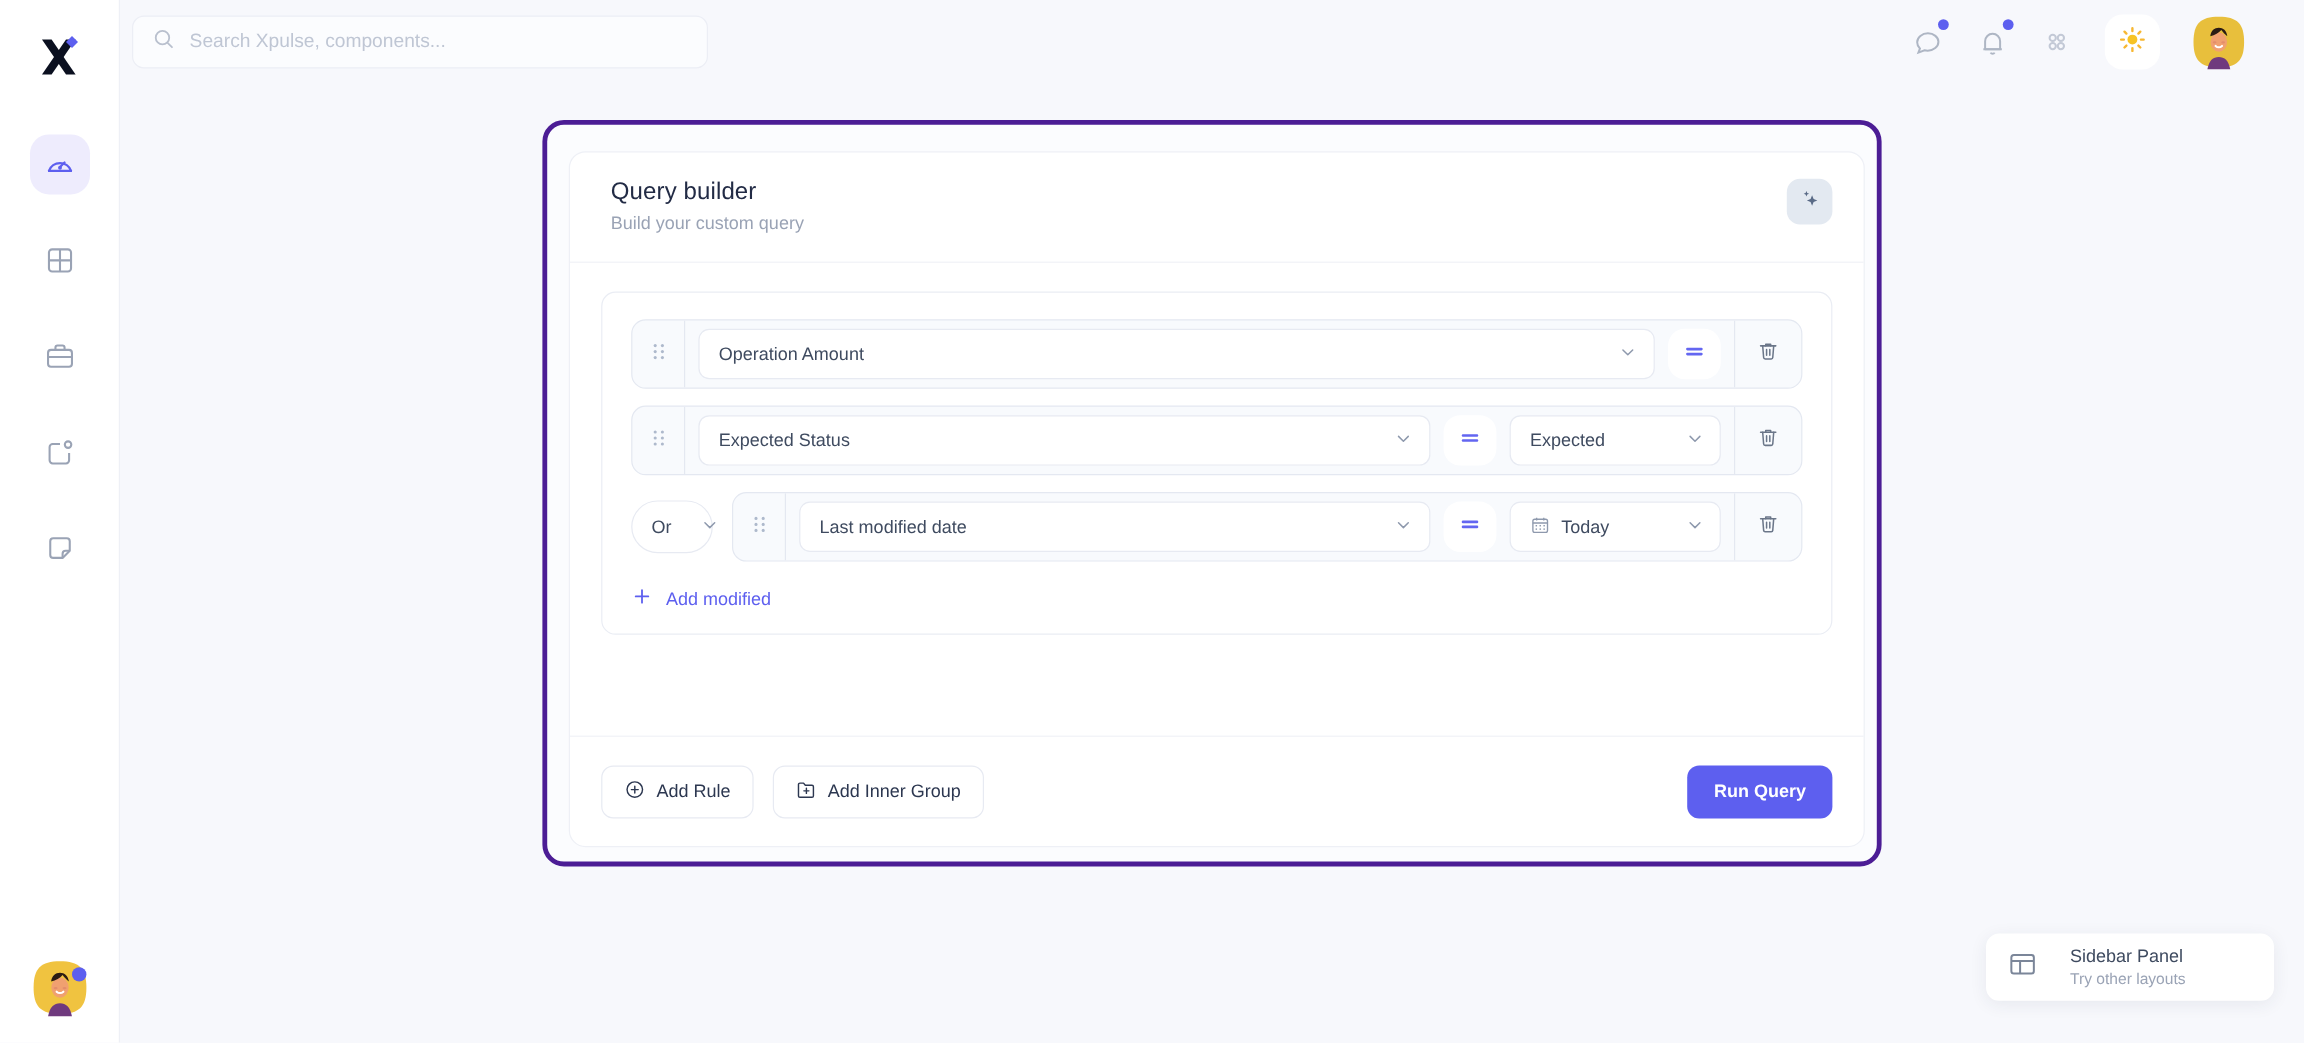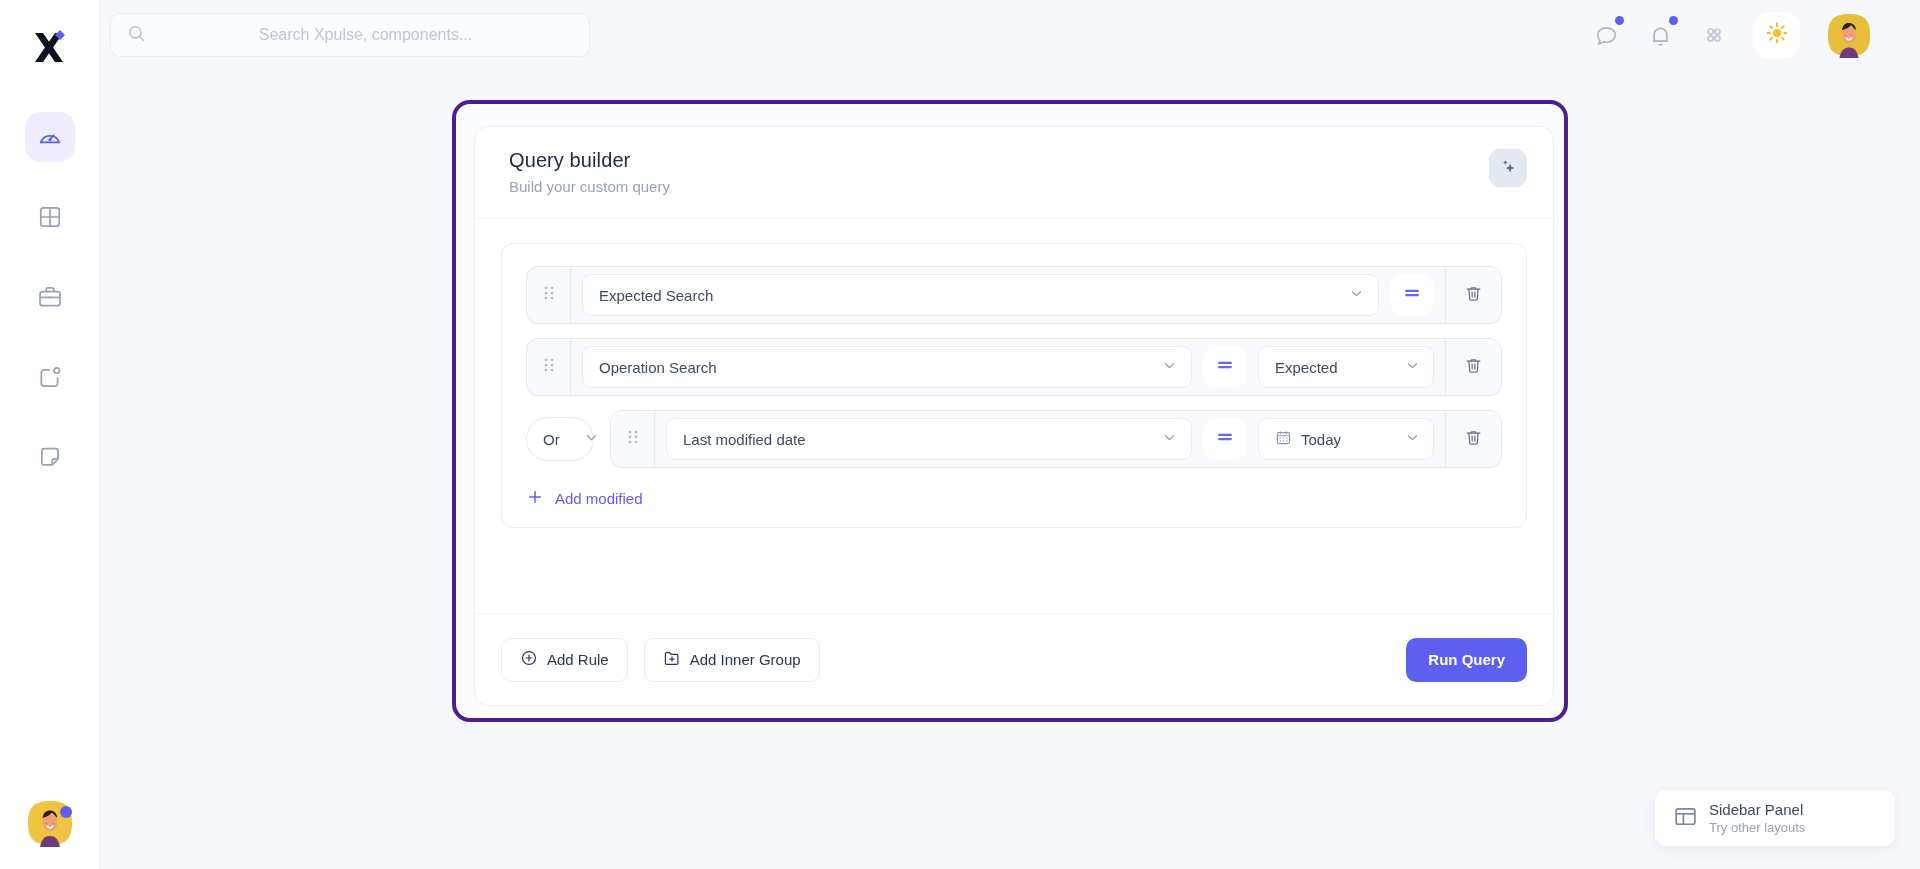--- a/index.html
+++ b/index.html
@@ -44,21 +44,21 @@
     background: #fbfcfe;
     border: 1px solid #eceef5;
     border-radius: 10px;
     display: flex; align-items: center;
     padding: 0 16px; gap: 12px;
   }
   #search-input {
     border: none; outline: none; background: transparent;
     font-family: "Liberation Sans", sans-serif;
     font-size: 16px; color: #7b8496;
-    width: 100%; height: 100%; text-align: center;
+    width: 100%; height: 100%;
   }
   #search-input::placeholder { color: #bfc6d4; }
 
   #topbar-right {
     position: absolute; right: 48px; top: 0; height: 70px;
     display: flex; align-items: center; gap: 26px;
   }
   .tb-icon { position: relative; width: 28px; height: 28px; display: flex; align-items: center; justify-content: center; cursor: pointer; }
   .tb-dot {
     position: absolute; top: -5px; right: -4px;
@@ -225,26 +225,26 @@
     background: #5d5fef;
     border: none; border-radius: 10px;
     color: #ffffff; font-size: 15px; font-weight: bold;
     font-family: "Liberation Sans", sans-serif;
     cursor: pointer;
   }
 
   
   #toast {
     position: absolute;
-    right: 25px; bottom: 23px;
+    right: 25px; bottom: 35px;
     width: 240px; height: 56px;
     background: #ffffff;
     border-radius: 11px;
     box-shadow: 0 3px 14px rgba(40,50,80,.08);
-    display: flex; align-items: center; gap: 11px;
+    display: flex; align-items: center; gap: 27px;
     padding: 0 18px;
     cursor: pointer;
   }
   #toast-title { font-size: 15px; color: #3f4b60; }
   #toast-sub { font-size: 13px; color: #9aa3b5; margin-top: 2px; }
 </style>
 </head>
 <body>
 
 <div id="sidebar">
@@ -415,21 +415,21 @@
                     <circle cx="9" cy="4" r="1.3"></circle>
                   <circle cx="3" cy="9" r="1.3"></circle>
                     <circle cx="9" cy="9" r="1.3"></circle>
                   <circle cx="3" cy="14" r="1.3"></circle>
                     <circle cx="9" cy="14" r="1.3"></circle>
                 </svg>
               </span>
             </div>
             <div class="rule-inner">
               <div class="field-select">
-                <span>Expected Search</span>
+                <span>Operation Amount</span>
                 <span>
                   <svg width="15" height="15" viewBox="0 0 24 24" fill="none" stroke="#8e99ad" stroke-width="2" stroke-linecap="round" stroke-linejoin="round">
                       <path d="M5.5 9l6.5 6.5L18.5 9"></path>
                     </svg>
                 </span>
               </div>
               <div class="op-button">
                 <span>
                   <svg width="20" height="20" viewBox="0 0 24 24" stroke="#6366f1" stroke-width="2.6" stroke-linecap="round">
                       <path d="M5 9.5h14M5 14.5h14"></path>
@@ -459,21 +459,21 @@
                     <circle cx="9" cy="4" r="1.3"></circle>
                   <circle cx="3" cy="9" r="1.3"></circle>
                     <circle cx="9" cy="9" r="1.3"></circle>
                   <circle cx="3" cy="14" r="1.3"></circle>
                     <circle cx="9" cy="14" r="1.3"></circle>
                 </svg>
               </span>
             </div>
             <div class="rule-inner">
               <div class="field-select">
-                <span>Operation Search</span>
+                <span>Expected Status</span>
                 <span>
                   <svg width="15" height="15" viewBox="0 0 24 24" fill="none" stroke="#8e99ad" stroke-width="2" stroke-linecap="round" stroke-linejoin="round">
                       <path d="M5.5 9l6.5 6.5L18.5 9"></path>
                     </svg>
                 </span>
               </div>
               <div class="op-button">
                 <span>
                   <svg width="20" height="20" viewBox="0 0 24 24" stroke="#6366f1" stroke-width="2.6" stroke-linecap="round">
                       <path d="M5 9.5h14M5 14.5h14"></path>

